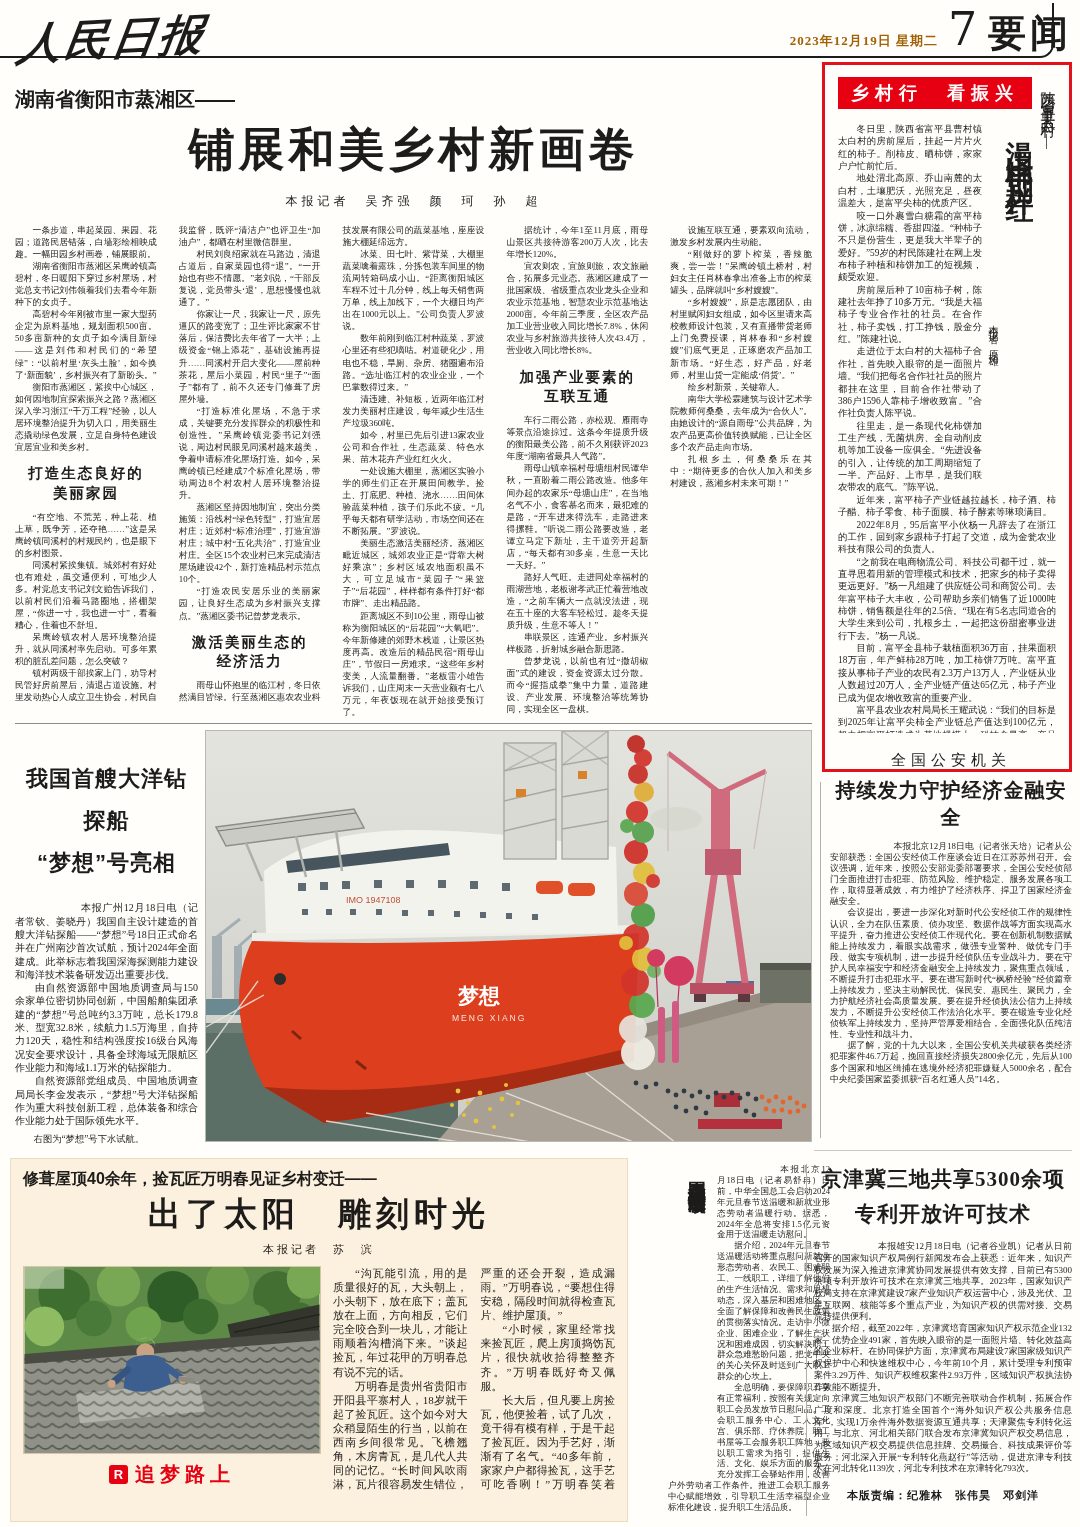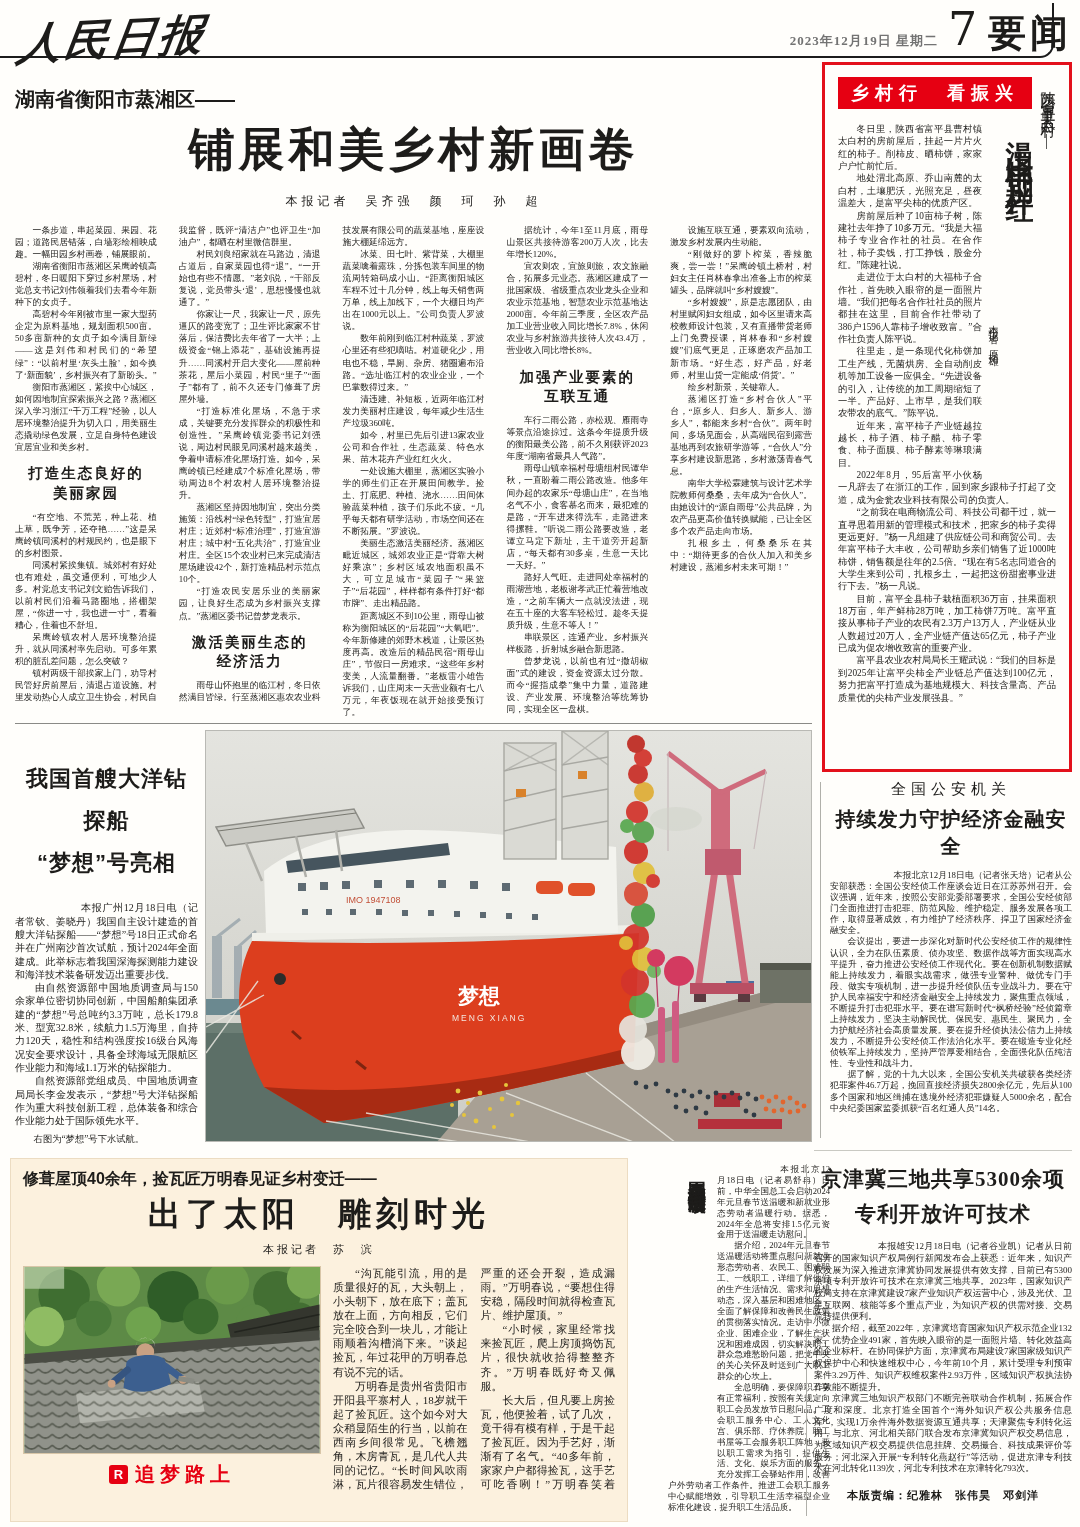--- a/index.html
+++ b/index.html
@@ -5,21 +5,21 @@
   * { margin:0; padding:0; box-sizing:border-box; }
   html,body { background:#f2f2f0; }
   .page { position:relative; width:1080px; height:1527px; margin:0 auto; background:#fffefb;
           color:#1d1c1a; font-family:"Liberation Serif", serif; overflow:hidden; }
 
   
   .brand { position:absolute; left:18px; top:10px; font-family:"DejaVu Serif", serif;
            font-size:44px; font-weight:bold; font-style:italic; letter-spacing:3px;
            transform:skew(-8deg,-3deg); }
   .mast-date { position:absolute; left:758px; top:32px; width:180px; text-align:right;
-               font-size:13px; letter-spacing:1px; font-weight:bold; color:#737373; }
+               font-size:13px; letter-spacing:1px; font-weight:bold; color:#a16207; }
   .page-num { position:absolute; left:948px; top:2px; font-size:46px; font-family:"DejaVu Serif", serif; }
   .page-name { position:absolute; left:988px; top:8px; font-size:38px; font-weight:900;
                font-family:"Liberation Sans", sans-serif; letter-spacing:4px; }
   .mast-rule { position:absolute; left:0; top:56px; width:1040px; border-top:2.5px solid #1c1c1c; }
   .mast-bracket { position:absolute; left:1036px; top:3px; width:18px; height:55px;
                   border-right:2.5px solid #1c1c1c; border-bottom:2.5px solid #1c1c1c;
                   border-bottom-right-radius:14px; }
 
   
   .lead { position:absolute; left:15px; top:86px; width:797px; }
@@ -57,21 +57,21 @@
   
   .ship-art { position:absolute; left:15px; top:734px; width:183px; height:412px; overflow:hidden; }
   .ship-title { margin-top:24px; text-align:center; font-size:22px; font-weight:900;
                 font-family:"Liberation Sans", sans-serif; line-height:1.9; letter-spacing:1px; }
   .ship-body { margin-top:18px; font-size:10px; line-height:1.33; text-align:justify; }
   .ship-photo { position:absolute; left:205px; top:730px; width:607px; height:412px;
                 border:1px solid #b9b9b4; overflow:hidden; }
 
   
   .vline-photo { position:absolute; left:820px; top:782px; height:356px; border-left:1px solid #b0b0aa; }
-  .police { position:absolute; left:830px; top:780px; width:242px; height:362px; overflow:hidden; }
+  .police { position:absolute; left:830px; top:751px; width:242px; height:362px; overflow:hidden; }
   .police-kicker { text-align:center; font-size:15px; letter-spacing:5px; }
   .police-title { text-align:center; font-size:20px; font-weight:900; margin-top:7px; letter-spacing:1px;font-family:Liberation Serif, serif; }
   .police-body { margin-top:10px; font-size:8.8px; line-height:1.26; text-align:justify; }
 
   
   .roof { position:absolute; left:10px; top:1158px; width:618px; height:364px;
           background:#fcf1de; border:1px solid #ecdcc2; padding:10px 12px; }
   .roof-kicker { font-size:16px; font-weight:bold; font-family:"Liberation Sans", sans-serif; }
   .roof-title { text-align:center; font-size:33px; font-weight:900; letter-spacing:5px; margin-top:2px; }
   .roof-byline { text-align:center; font-size:11px; letter-spacing:3px; margin-top:5px; }
@@ -152,38 +152,38 @@
         <h3>加强产业要素的互联互通</h3>
         <p>车行二雨公路，赤松观、雁雨寺等景点沿途掠过。这条今年提质升级的衡阳最美公路，前不久刚获评2023年度“湖南省最具人气路”。</p>
         <p>雨母山镇幸福村母塘组村民谭华秋，一直盼着二雨公路改造。他多年间办起的农家乐“母塘山庄”，在当地名气不小，食客慕名而来，最犯难的是路，“开车进来得洗车，走路进来得摞鞋。”听说二雨公路要改造，老谭立马定下新址，主干道旁开起新店，“每天都有30多桌，生意一天比一天好。”</p>
         <p>路好人气旺。走进同处幸福村的雨湖营地，老板谢孝武正忙着营地改造，“之前车辆大一点就没法进，现在五十座的大客车轻松过。趁冬天提质升级，生意不等人！”</p>
         <p>串联景区，连通产业。乡村振兴样板路，折射城乡融合新思路。</p>
         <p>曾梦龙说，以前也有过“撒胡椒面”式的建设，资金资源太过分散。而今“握指成拳”集中力量，道路建设、产业发展、环境整治等统筹协同，实现全区一盘棋。</p>
         <p>设施互联互通，要素双向流动，激发乡村发展内生动能。</p>
         <p>“刚做好的萝卜榨菜，香辣脆爽，尝一尝！”呆鹰岭镇土桥村，村妇女主任肖林春拿出准备上市的榨菜罐头，品牌就叫“乡村嫂嫂”。</p>
         <p>“乡村嫂嫂”，原是志愿团队，由村里赋闲妇女组成，如今区里请来高校教师设计包装，又有直播带货老师上门免费授课，肖林春和“乡村嫂嫂”们底气更足，正琢磨农产品加工新市场。“好生态，好产品，好老师，村里山货一定能成‘俏货’。”</p>
         <p>绘乡村新景，关键靠人。</p>
-        <p>蒸湘区打造“乡村合伙人”平台，“原乡人、归乡人、新乡人、游乡人”，都能来乡村“合伙”。两年时间，多场见面会，从高端民宿到露营基地再到农旅研学游等，“合伙人”分享乡村建设新思路，乡村激荡青春气息。</p>
         <p>南华大学松霖建筑与设计艺术学院教师何桑桑，去年成为“合伙人”。由她设计的“源自雨母”公共品牌，为农产品更高价值转换赋能，已让全区多个农产品走向市场。</p>
         <p>扎根乡土，何桑桑乐在其中：“期待更多的合伙人加入和美乡村建设，蒸湘乡村未来可期！”</p>
       </div>
   </section>
   <div class="rule-lead"></div>
 
   <section class="xiangcun">
     <span class="x-badge">乡村行　看振兴</span>
     <div class="x-vert">
       <div class="x-kicker">陕西省富平县太白村——</div>
       <div class="x-headline">漫山柿子别样红</div>
       <div class="x-byline">本报记者　原韬雄</div>
     </div>
     <div class="x-body small">
       <div class="x-spacer"></div>
     <p>冬日里，陕西省富平县曹村镇太白村的房前屋后，挂起一片片火红的柿子。削柿皮、晒柿饼，家家户户忙前忙后。</p>
         <p>地处渭北高原、乔山南麓的太白村，土壤肥沃，光照充足，昼夜温差大，是富平尖柿的优质产区。</p>
+        <p>咬一口外裹雪白糖霜的富平柿饼，冰凉绵糯、香甜四溢。“种柿子不只是份营生，更是我大半辈子的爱好。”59岁的村民陈建社在网上发布柿子种植和柿饼加工的短视频，颇受欢迎。</p>
         <p>房前屋后种了10亩柿子树，陈建社去年挣了10多万元。“我是大福柿子专业合作社的社员。在合作社，柿子卖钱，打工挣钱，股金分红。”陈建社说。</p>
         <p>走进位于太白村的大福柿子合作社，首先映入眼帘的是一面照片墙。“我们把每名合作社社员的照片都挂在这里，目前合作社带动了386户1596人靠柿子增收致富。”合作社负责人陈平说。</p>
         <p>往里走，是一条现代化柿饼加工生产线，无菌烘房、全自动削皮机等加工设备一应俱全。“先进设备的引入，让传统的加工周期缩短了一半。产品好、上市早，是我们联农带农的底气。”陈平说。</p>
         <p>近年来，富平柿子产业链越拉越长，柿子酒、柿子醋、柿子零食、柿子面膜、柿子酵素等琳琅满目。</p>
         <p>2022年8月，95后富平小伙杨一凡辞去了在浙江的工作，回到家乡跟柿子打起了交道，成为金瓮农业科技有限公司的负责人。</p>
         <p>“之前我在电商物流公司、科技公司都干过，就一直寻思着用新的管理模式和技术，把家乡的柿子卖得更远更好。”杨一凡组建了供应链公司和商贸公司。去年富平柿子大丰收，公司帮助乡亲们销售了近1000吨柿饼，销售额是往年的2.5倍。“现在有5名志同道合的大学生来到公司，扎根乡土，一起把这份甜蜜事业进行下去。”杨一凡说。</p>
         <p>目前，富平全县柿子栽植面积36万亩，挂果面积18万亩，年产鲜柿28万吨，加工柿饼7万吨。富平直接从事柿子产业的农民有2.3万户13万人，产业链从业人数超过20万人，全产业链产值达65亿元，柿子产业已成为促农增收致富的重要产业。</p>
         <p>富平县农业农村局局长王耀武说：“我们的目标是到2025年让富平尖柿全产业链总产值达到100亿元，努力把富平打造成为基地规模大、科技含量高、产品质量优的尖柿产业发展强县。”</p>
       </div>
   </section>

